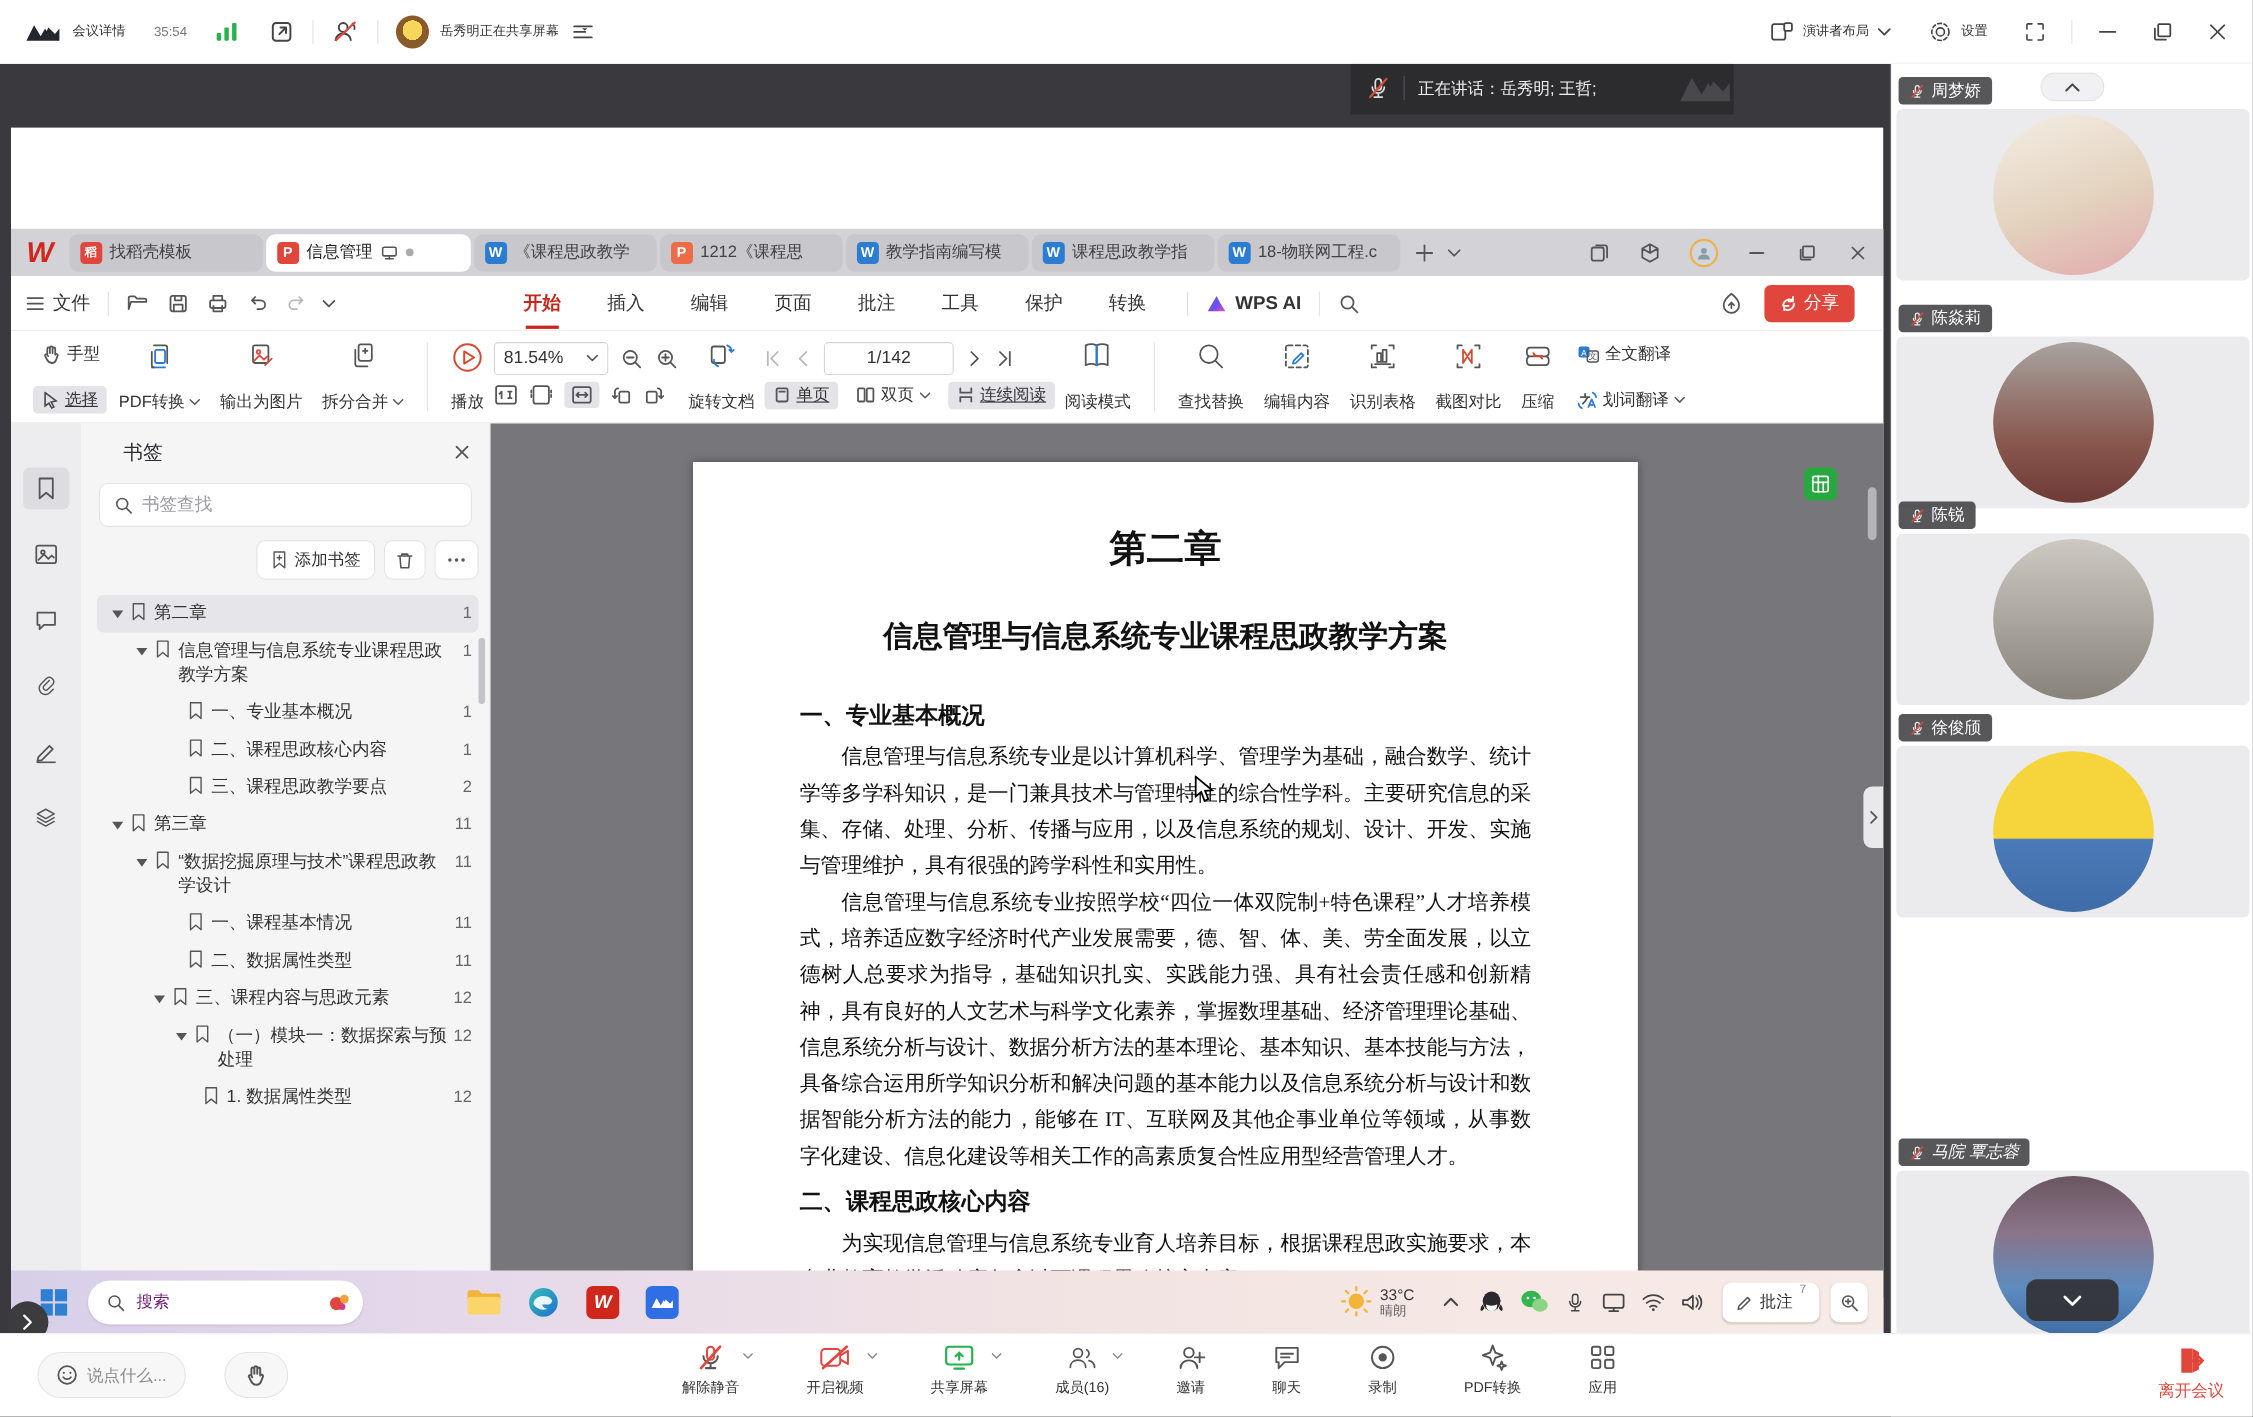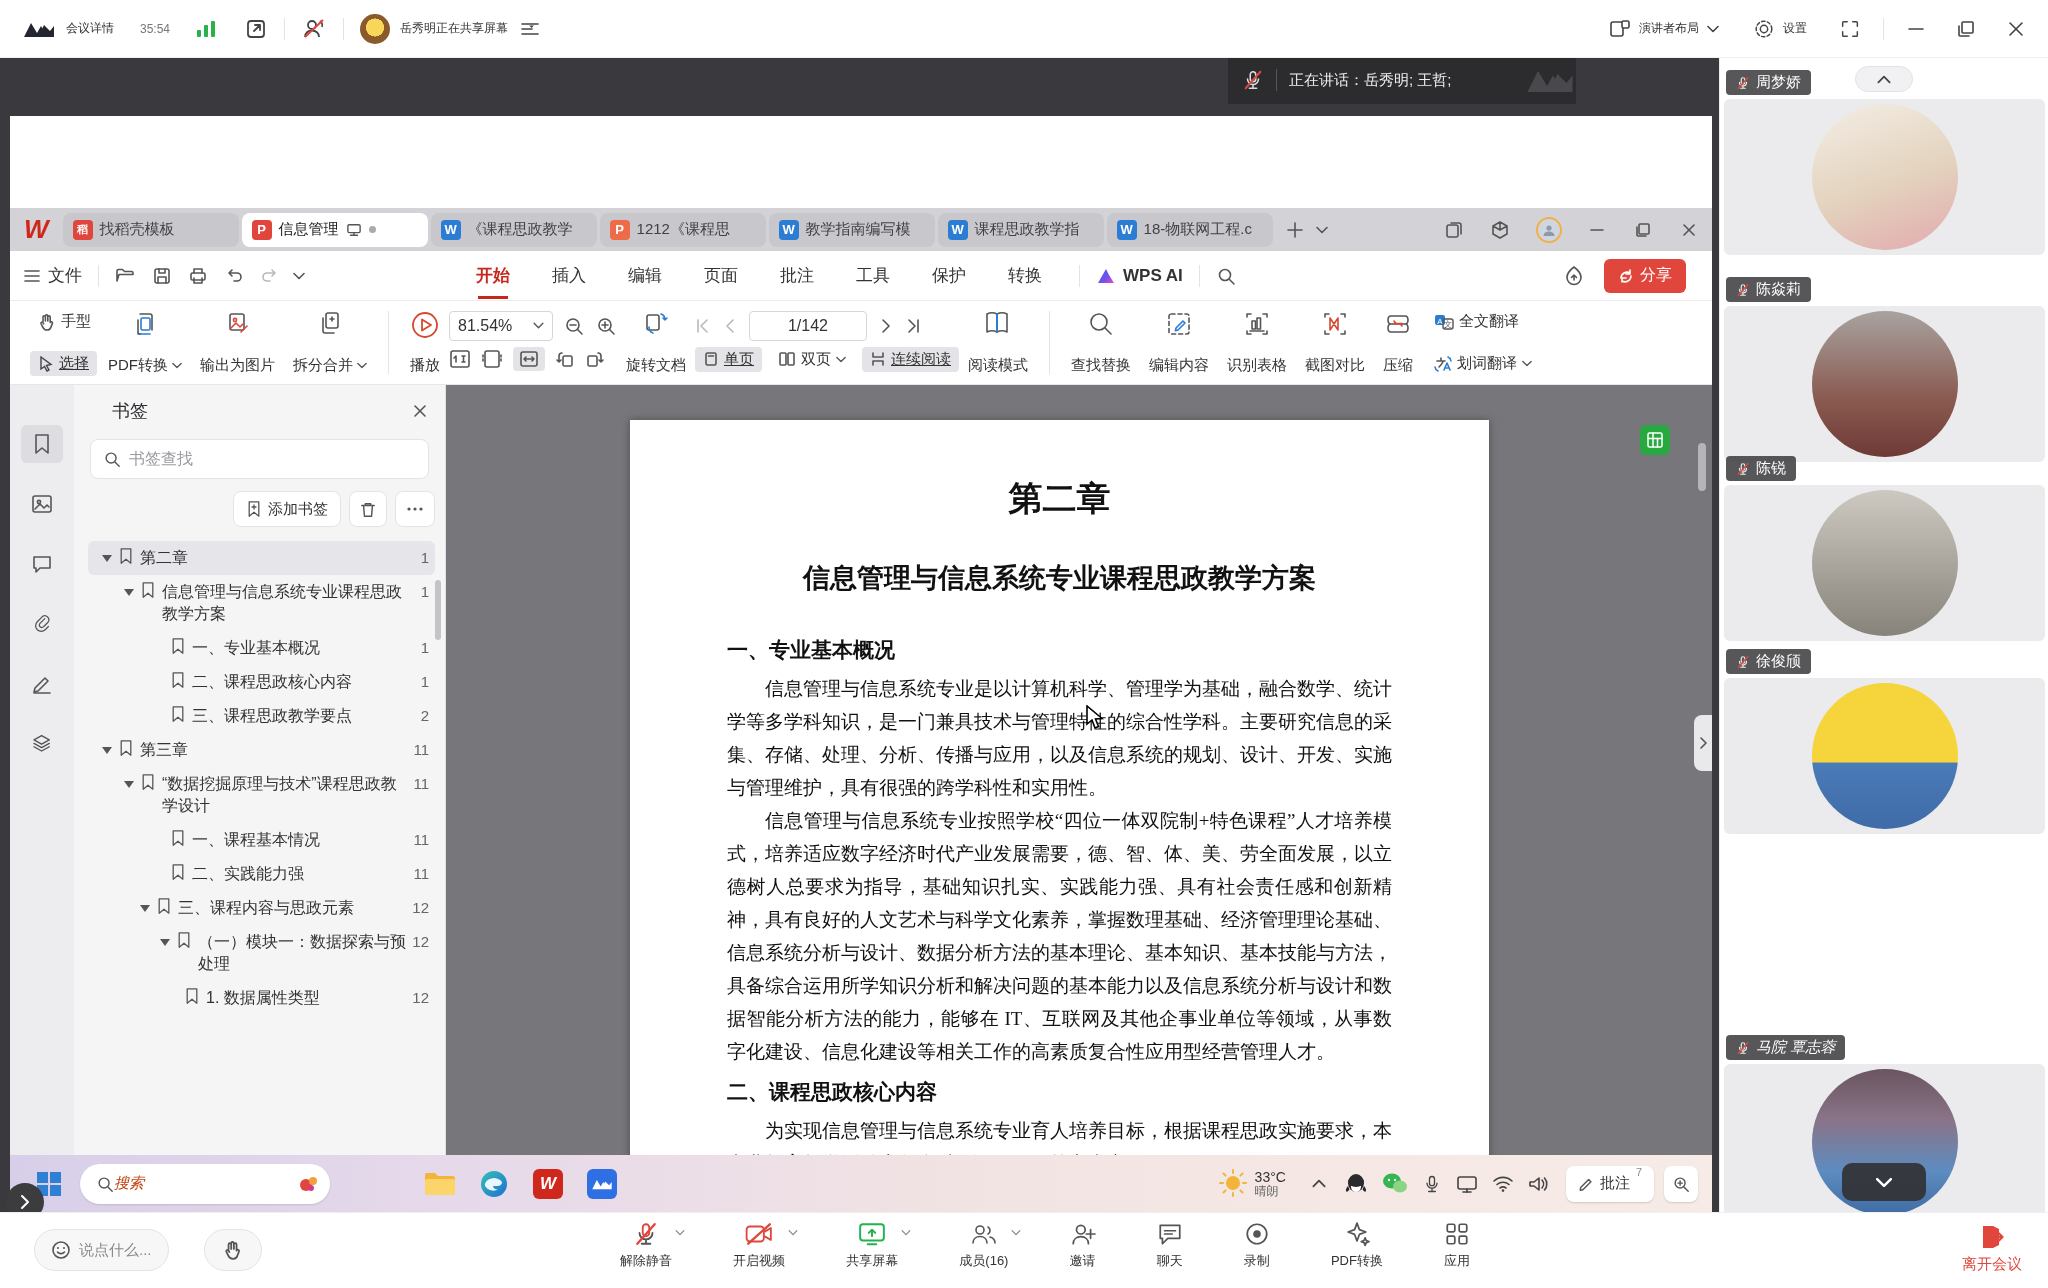--- a/index.html
+++ b/index.html
@@ -94,21 +94,21 @@
   .sb-pagebox{border:1px solid #d9d9d9;border-radius:4px;height:25px;width:128px;display:flex;
               align-items:center;justify-content:center;background:#fff;font-size:15px;}
   .slider{width:130px;height:3px;background:#d2d2d2;border-radius:2px;position:relative;}
   .slider .thumb{position:absolute;left:58px;top:-5px;width:12px;height:12px;border-radius:50%;background:#8a8a8a;}
 
   
   .taskbar{position:absolute;left:10px;top:1155px;width:1702px;height:57px;
            background:linear-gradient(90deg,#d7cfe9 0%,#e7daea 28%,#f2e4e2 58%,#f7ebe7 100%);
            display:flex;align-items:center;padding:0 14px;z-index:20;}
   .tb-search{width:250px;height:40px;background:#fff;border-radius:20px;display:flex;align-items:center;
-             padding:0 8px 0 16px;margin-left:18px;color:#c2410c;font-size:15px;box-shadow:0 1px 2px rgba(0,0,0,.12);font-style:italic;}
+             gap:10px;padding:0 8px 0 16px;margin-left:18px;color:#701a75;font-size:15px;box-shadow:0 1px 2px rgba(0,0,0,.12);}
   .tb-app{width:40px;height:40px;border-radius:6px;display:flex;align-items:center;justify-content:center;margin-left:14px;}
   .annotate-pill{height:36px;background:#fff;border-radius:8px;display:flex;align-items:center;gap:6px;
                  padding:0 12px;font-size:15px;color:#333;box-shadow:0 1px 2px rgba(0,0,0,.15);}
 
   
   .m-bottom{position:absolute;left:0;top:1212px;width:2048px;height:76px;background:#fff;
             border-top:1px solid #efefef;z-index:30;}
   .mb-chip{position:absolute;top:16px;height:42px;border:1px solid #e4e4e4;background:#f7f7f8;
            border-radius:21px;display:flex;align-items:center;gap:8px;padding:0 16px;color:#8a8a8a;font-size:15px;}
   .mb-btns{position:absolute;left:620px;top:8px;width:850px;display:flex;justify-content:space-between;}
@@ -804,21 +804,21 @@
                   <path d="M4 2 h12 v18 l-6-5 -6 5 Z"></path>
                 </svg>
               <span class="bm-label">一、课程基本情况</span>
               <span class="bm-page">11</span>
             </div>
             <div class="bm-row" style="padding-left:66px;">
               <span class="caret-ph"></span>
               <svg width="16" height="18" viewBox="0 0 20 22" class="ic">
                   <path d="M4 2 h12 v18 l-6-5 -6 5 Z"></path>
                 </svg>
-              <span class="bm-label">二、实践能力强</span>
+              <span class="bm-label">二、数据属性类型</span>
               <span class="bm-page">11</span>
             </div>
             <div class="bm-row" style="padding-left:52px;">
               <span class="caret"></span>
               <svg width="16" height="18" viewBox="0 0 20 22" class="ic">
                   <path d="M4 2 h12 v18 l-6-5 -6 5 Z"></path>
                 </svg>
               <span class="bm-label">三、课程内容与思政元素</span>
               <span class="bm-page">12</span>
             </div>

